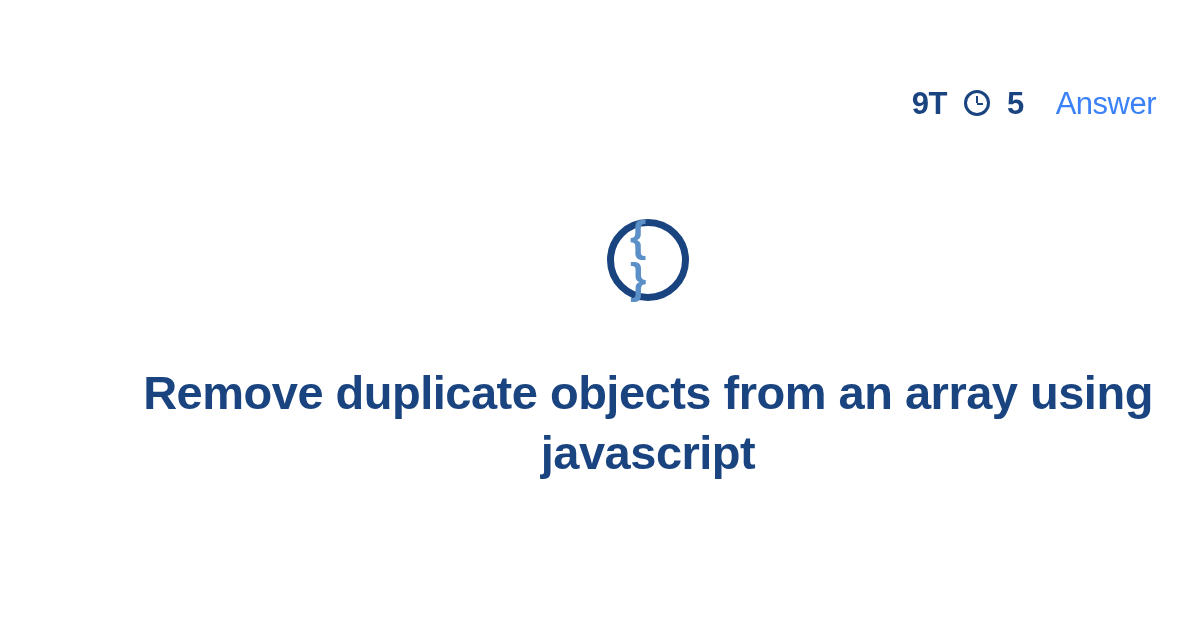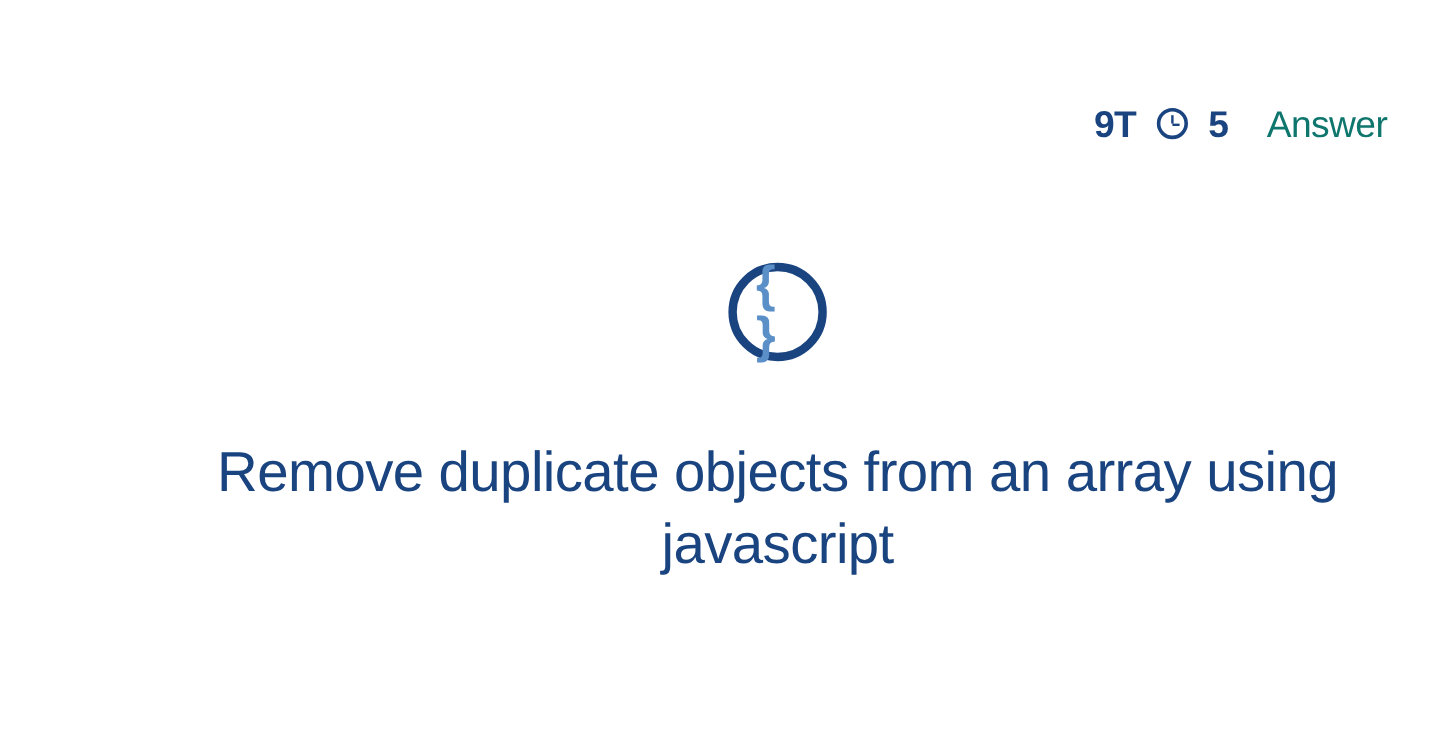--- a/index.html
+++ b/index.html
@@ -56,21 +56,21 @@
       width: 6px;
       height: 2px;
       background: #1a4480;
       top: 10px;
       left: 50%;
     }
     .logo-5 {
       color: #1a4480;
     }
     .logo-answer {
-      color: #0f766e;
+      color: #3b82f6;
       font-weight: 500;
     }
     .center-content {
       position: absolute;
       top: 50%;
       left: 50%;
       transform: translate(-50%, -54%);
       width: 100%;
       display: flex;
       flex-direction: column;
@@ -91,21 +91,21 @@
       font-weight: 700;
       color: #5a8fc7;
       font-family: "Segoe UI", Arial, sans-serif;
       letter-spacing: -2px;
       line-height: 1;
       position: relative;
       top: -2px;
     }
     .title {
       font-size: 47px;
-      font-weight: 400;
+      font-weight: 700;
       color: #1a4480;
       text-align: center;
       line-height: 1.28;
       max-width: 1050px;
       letter-spacing: -0.5px;
     }
     .bottom-bar {
       position: absolute;
       bottom: 0;
       left: 0;

